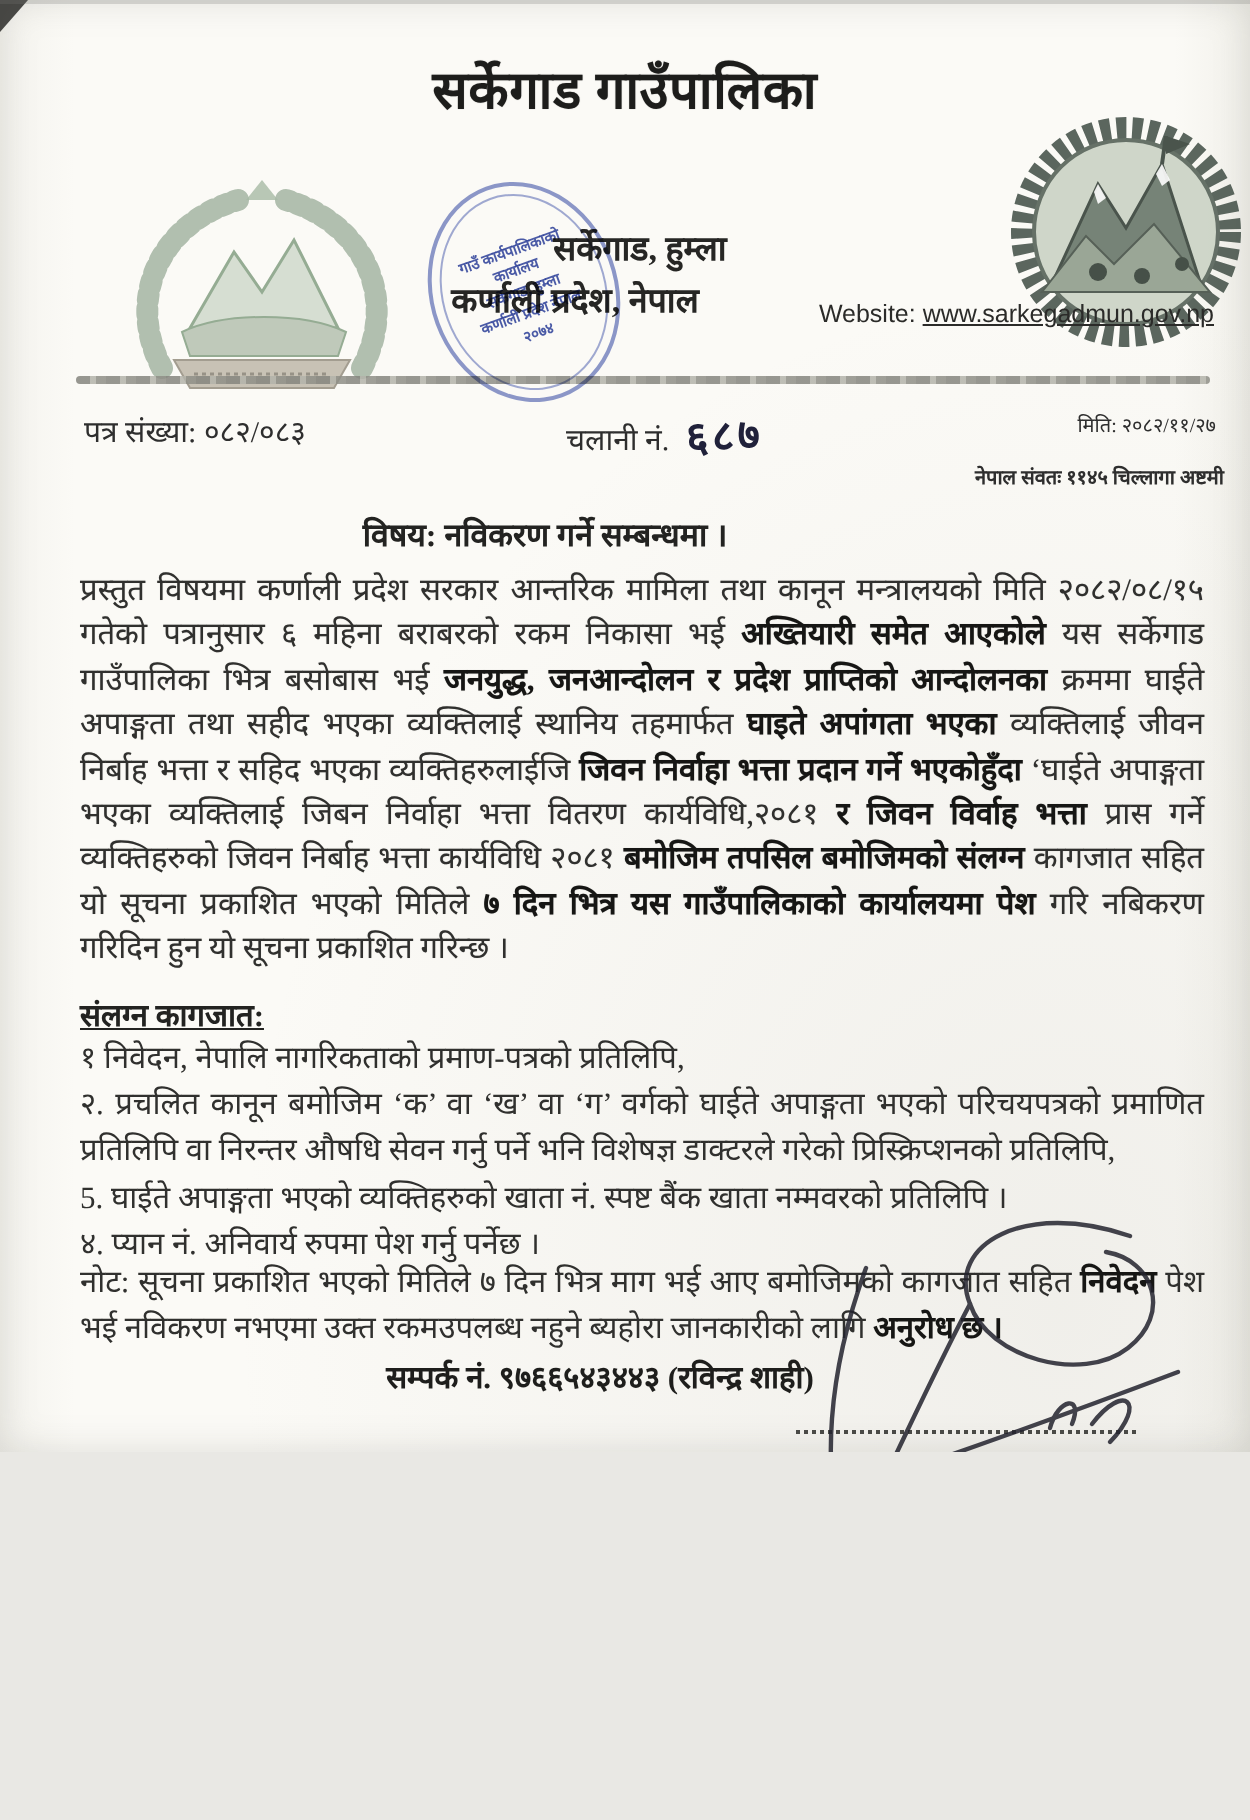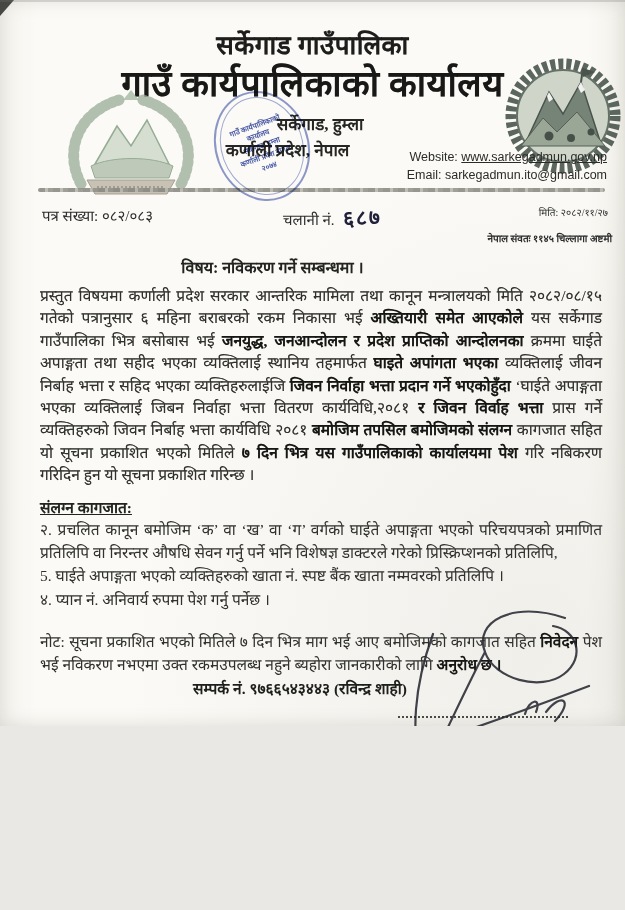--- a/index.html
+++ b/index.html
@@ -67,21 +67,20 @@
   .sig-stamp{font-size:15px;font-weight:800;color:#2c3ba4;margin-top:4px;letter-spacing:.5px;mix-blend-mode:multiply;text-shadow:0 0 .6px rgba(44,59,164,.6);}
 </style>
 </head>
 <body>
 
 <div class="page">
   <div class="corner-tl"></div>
   <div class="edge-top"></div>
 
   <div class="h-muni">सर्केगाड गाउँपालिका</div>
-  <div class="h-office">गाउँ कार्यपालिकाको कार्यालय</div>
 
   <svg class="emblem" width="148" height="120" viewBox="0 0 148 120">
     <path d="M24,98 C6,64 22,26 62,14" fill="none" stroke="#93a893" stroke-width="11" stroke-dasharray="3 4" stroke-linecap="round" opacity=".8"></path>
     <path d="M124,98 C142,64 126,26 86,14" fill="none" stroke="#93a893" stroke-width="11" stroke-dasharray="3 4" stroke-linecap="round" opacity=".8"></path>
     <path d="M66,14 L74,4 L82,14 Z" fill="#9db39c" opacity=".8"></path>
     <polygon points="38,78 60,40 74,60 90,34 112,78" fill="#d3dccf" stroke="#8aa489" stroke-width="1.5"></polygon>
     <path d="M34,80 C55,70 95,70 116,80 L112,92 L38,92 Z" fill="#b9c4b4" stroke="#8aa489" stroke-width="1"></path>
     <path d="M30,94 L118,94 L110,108 L38,108 Z" fill="#c3bcae" stroke="#9a9486" stroke-width="1"></path>
     <path d="M40,101 h66" stroke="#8d877b" stroke-width="1.5" stroke-dasharray="2 2"></path>
   </svg>
@@ -107,34 +106,34 @@
       <span>कार्यालय</span>
       <span>सर्केगाड, हुम्ला</span>
       <span>कर्णाली प्रदेश नेपाल</span>
       <span>२०७४</span>
     </div>
   </div>
 
   <div class="h-addr1">सर्केगाड, हुम्ला</div>
   <div class="h-addr2">कर्णाली प्रदेश, नेपाल</div>
   <div class="h-web"><span>Website: </span><span class="u">www.sarkegadmun.gov.np</span></div>
-  <div class="h-email"><span>Email: </span><span>sarkegadmun.ito@gmail.com</span></div>
   <div class="sep"></div>
 
   <div class="m-ref">पत्र संख्या: ०८२/०८३</div>
   <div class="m-dispatch">
     <span>चलानी नं.</span><span class="hand">६८७</span>
   </div>
   <div class="m-date">मिति: २०८२/११/२७</div>
   <div class="m-samvat">नेपाल संवतः ११४५ चिल्लागा अष्टमी</div>
   <div class="m-subject">विषय: नविकरण गर्ने सम्बन्धमा ।</div>
 
   <div class="body-par"><span>प्रस्तुत विषयमा कर्णाली प्रदेश सरकार आन्तरिक मामिला तथा कानून मन्त्रालयको मिति २०८२/०८/१५ गतेको पत्रानुसार ६ महिना बराबरको रकम निकासा भई </span><span class="b">अख्तियारी समेत आएकोले</span><span> यस सर्केगाड गाउँपालिका भित्र बसोबास भई </span><span class="b">जनयुद्ध, जनआन्दोलन र प्रदेश प्राप्तिको आन्दोलनका</span><span> क्रममा घाईते अपाङ्गता तथा सहीद भएका व्यक्तिलाई स्थानिय तहमार्फत </span><span class="b">घाइते अपांगता भएका</span><span> व्यक्तिलाई जीवन निर्बाह भत्ता र सहिद भएका व्यक्तिहरुलाईजि </span><span class="b">जिवन निर्वाहा भत्ता प्रदान गर्ने भएकोहुँदा</span><span> ‘घाईते अपाङ्गता भएका व्यक्तिलाई जिबन निर्वाहा भत्ता वितरण कार्यविधि,२०८१ </span><span class="b">र जिवन विर्वाह भत्ता</span><span> प्रास गर्ने व्यक्तिहरुको जिवन निर्बाह भत्ता कार्यविधि २०८१ </span><span class="b">बमोजिम तपसिल बमोजिमको संलग्न</span><span> कागजात सहित यो सूचना प्रकाशित भएको मितिले </span><span class="b">७ दिन भित्र यस गाउँपालिकाको कार्यालयमा पेश</span><span> गरि नबिकरण गरिदिन हुन यो सूचना प्रकाशित गरिन्छ ।</span></div>
   <div class="att-head">संलग्न कागजात:</div>
   <div class="att-list">
+      <div class="att-line">१ निवेदन, नेपालि नागरिकताको प्रमाण-पत्रको प्रतिलिपि,</div>
       <div class="att-line">२. प्रचलित कानून बमोजिम ‘क’ वा ‘ख’ वा ‘ग’ वर्गको घाईते अपाङ्गता भएको परिचयपत्रको प्रमाणित प्रतिलिपि वा निरन्तर औषधि सेवन गर्नु पर्ने भनि विशेषज्ञ डाक्टरले गरेको प्रिस्क्रिप्शनको प्रतिलिपि,</div>
       <div class="att-line">5. घाईते अपाङ्गता भएको व्यक्तिहरुको खाता नं. स्पष्ट बैंक खाता नम्मवरको प्रतिलिपि ।</div>
       <div class="att-line">४. प्यान नं. अनिवार्य रुपमा पेश गर्नु पर्नेछ ।</div>
     </div>
   <div class="note-par"><span>नोट: सूचना प्रकाशित भएको मितिले ७ दिन भित्र माग भई आए बमोजिमको कागजात सहित </span><span class="b">निवेदन</span><span> पेश भई नविकरण नभएमा उक्त रकमउपलब्ध नहुने ब्यहोरा जानकारीको लागि </span><span class="b">अनुरोध छ ।</span></div>
   <div class="contact-line">सम्पर्क नं. ९७६६५४३४४३ (रविन्द्र शाही)</div>
 
   <svg class="sig-svg" width="300" height="200" viewBox="0 0 300 200">
     <g fill="none" stroke="#23232e" stroke-width="2.2" stroke-linecap="round" opacity=".85">
       <path d="M 250 22 C 198 4 158 26 170 56 C 179 83 226 96 249 78 C 271 61 262 34 238 30"></path>

